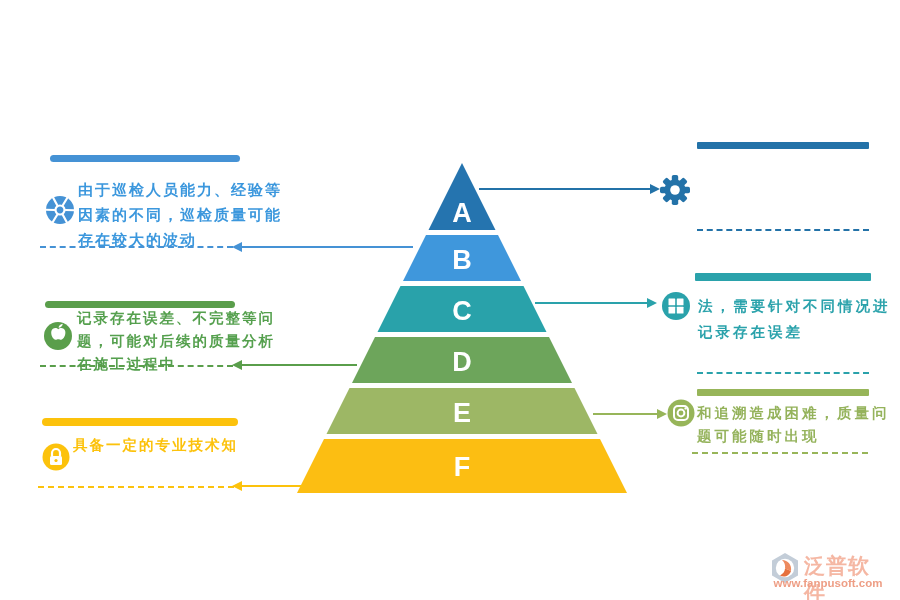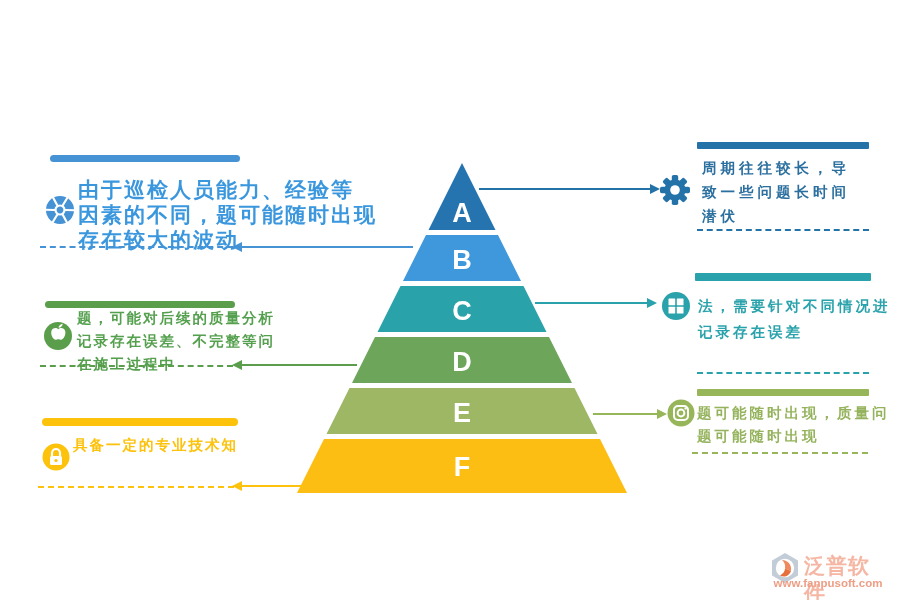--- a/index.html
+++ b/index.html
@@ -14,21 +14,21 @@
   .ah{position:absolute;width:0;height:0;border:5px solid transparent;}
   .ah-left{border-left-width:0;border-right-width:10px;}
   .ah-right{border-right-width:0;border-left-width:10px;}
   .icn{position:absolute;}
   .pyr-label{font-family:"Liberation Sans",sans-serif;font-weight:bold;fill:#ffffff;}
   .logo-name{position:absolute;font-family:"Liberation Serif","DejaVu Serif",serif;
              font-weight:700;font-size:21px;letter-spacing:1px;}
   .logo-url{position:absolute;font-size:11.5px;font-weight:700;text-align:center;
             font-family:Liberation Sans, sans-serif;}
   
-  .tb-l1{left:78px;top:177px;font-size:21px;line-height:25px;letter-spacing:2px;}
+  .tb-l1{left:78px;top:177px;font-size:15px;line-height:25px;letter-spacing:2px;}
   .tb-l2{left:77px;top:307px;font-size:14.5px;line-height:23px;letter-spacing:2px;}
   .tb-l3{left:73px;top:434px;font-size:14.5px;line-height:24px;letter-spacing:2px;}
   .tb-r1{left:702px;top:156px;font-size:14.5px;line-height:24px;letter-spacing:4px;}
   .tb-r2{left:698px;top:293px;font-size:14.5px;line-height:26px;letter-spacing:3px;}
   .tb-r3{left:697px;top:402px;font-size:14.5px;line-height:23px;letter-spacing:3px;}
 </style>
 </head>
 <body>
 
 <div class="canvas">
@@ -56,38 +56,38 @@
       <line x1="2.8" y1="-4.8" x2="7.5" y2="-12.5" transform="rotate(60)"></line>
       <line x1="2.8" y1="-4.8" x2="7.5" y2="-12.5" transform="rotate(120)"></line>
       <line x1="2.8" y1="-4.8" x2="7.5" y2="-12.5" transform="rotate(180)"></line>
       <line x1="2.8" y1="-4.8" x2="7.5" y2="-12.5" transform="rotate(240)"></line>
       <line x1="2.8" y1="-4.8" x2="7.5" y2="-12.5" transform="rotate(300)"></line>
     </g>
     <circle r="4.5" fill="none" stroke="#ffffff" stroke-width="2.2"></circle>
   </svg>
   <div class="tb tb-l1" style="color: rgb(59, 151, 221);">
     <div class="ln">由于巡检人员能力、经验等</div>
-    <div class="ln">因素的不同，题可能随时出现</div>
+    <div class="ln">因素的不同，巡检质量可能</div>
     <div class="ln">存在较大的波动</div>
   </div>
   <div class="dash" style="left: 40px; top: 246px; width: 193px; border-top-color: rgb(69, 146, 213);"></div>
   <div class="conn" style="left: 241px; top: 246px; width: 172px; background-color: rgb(69, 146, 213);"></div>
   <div class="ah ah-left" style="left: 232px; top: 242px; border-right-color: rgb(69, 146, 213);"></div>
 
   <div class="bar" style="left: 45px; top: 301px; width: 190px; background-color: rgb(90, 158, 75);"></div>
   <svg class="icn" style="left:43px;top:321px" width="30" height="30" viewBox="-15 -15 30 30">
     <circle r="14" fill="#5a9e4b"></circle>
     <path fill="#ffffff" d="M0.5,-8.2 C0.8,-10.5 2.6,-12 4.8,-12.2 C4.6,-10 2.8,-8.2 0.5,-8.2 Z"></path>
     <path fill="#ffffff" d="M0.3,-6.8 C2.2,-9 6.4,-8.3 7.2,-4.9 C8.1,-1.2 5.5,3.8 3,3.8
       C2,3.8 1.5,3.2 0.3,3.2 C-0.9,3.2 -1.4,3.8 -2.4,3.8 C-4.9,3.8 -7.5,-1.2 -6.6,-4.9
       C-5.8,-8.3 -1.6,-9 0.3,-6.8 Z"></path>
   </svg>
   <div class="tb tb-l2" style="color: rgb(85, 160, 78);">
+    <div class="ln">记录存在误差、不完整等问</div>
     <div class="ln">题，可能对后续的质量分析</div>
-    <div class="ln">记录存在误差、不完整等问</div>
     <div class="ln">在施工过程中</div>
   </div>
   <div class="dash" style="left: 40px; top: 365px; width: 193px; border-top-color: rgb(90, 158, 75);"></div>
   <div class="conn" style="left: 241px; top: 364px; width: 116px; background-color: rgb(90, 158, 75);"></div>
   <div class="ah ah-left" style="left: 232px; top: 360px; border-right-color: rgb(90, 158, 75);"></div>
 
   <div class="bar" style="left: 42px; top: 418px; width: 196px; height: 8px; background-color: rgb(252, 194, 12);"></div>
   <svg class="icn" style="left:42px;top:443px" width="28" height="28" viewBox="-14 -14 28 28">
     <circle r="13.5" fill="#fcc20c"></circle>
     <path d="M-4,-1 v-3 a4,4 0 0 1 8,0 v3" stroke="#ffffff" stroke-width="2.2" fill="none"></path>
@@ -111,25 +111,20 @@
       <rect x="-3.2" y="-15" width="6.4" height="7" rx="1.8" transform="rotate(90)"></rect>
       <rect x="-3.2" y="-15" width="6.4" height="7" rx="1.8" transform="rotate(135)"></rect>
       <rect x="-3.2" y="-15" width="6.4" height="7" rx="1.8" transform="rotate(180)"></rect>
       <rect x="-3.2" y="-15" width="6.4" height="7" rx="1.8" transform="rotate(225)"></rect>
       <rect x="-3.2" y="-15" width="6.4" height="7" rx="1.8" transform="rotate(270)"></rect>
       <rect x="-3.2" y="-15" width="6.4" height="7" rx="1.8" transform="rotate(315)"></rect>
       <circle r="10.5"></circle>
     </g>
     <circle r="4.8" fill="#ffffff"></circle>
   </svg>
-  <div class="tb tb-r1" style="color: rgb(43, 111, 159);">
-    <div class="ln">周期往往较长，导</div>
-    <div class="ln">致一些问题长时间</div>
-    <div class="ln">潜伏</div>
-  </div>
   <div class="dash" style="left: 697px; top: 229px; width: 172px; border-top-color: rgb(35, 114, 168);"></div>
 
   <div class="bar" style="left: 695px; top: 273px; width: 176px; height: 8px; border-radius: 1px; background-color: rgb(42, 162, 171);"></div>
   <div class="conn" style="left: 535px; top: 302px; width: 112px; background-color: rgb(42, 162, 171);"></div>
   <div class="ah ah-right" style="left: 647px; top: 298px; border-left-color: rgb(42, 162, 171);"></div>
   <svg class="icn" style="left:662px;top:292px" width="28" height="28" viewBox="-14 -14 28 28">
     <circle r="14" fill="#2aa2ab"></circle>
     <g fill="#ffffff">
       <rect x="-7.5" y="-7.5" width="6.7" height="6.7" rx="0.5"></rect>
       <rect x="0.8" y="-7.5" width="6.7" height="6.7" rx="0.5"></rect>
@@ -146,21 +141,21 @@
   <div class="bar" style="left: 697px; top: 389px; width: 172px; border-radius: 1px; background-color: rgb(151, 181, 89);"></div>
   <div class="conn" style="left: 593px; top: 413px; width: 64px; background-color: rgb(151, 181, 89);"></div>
   <div class="ah ah-right" style="left: 657px; top: 409px; border-left-color: rgb(151, 181, 89);"></div>
   <svg class="icn" style="left:667px;top:399px" width="28" height="28" viewBox="-14 -14 28 28">
     <circle r="13.5" fill="#97b559"></circle>
     <rect x="-7" y="-7" width="14" height="14" rx="4" fill="none" stroke="#ffffff" stroke-width="2"></rect>
     <circle r="3.4" fill="none" stroke="#ffffff" stroke-width="2"></circle>
     <circle cx="4.6" cy="-4.6" r="1.2" fill="#ffffff"></circle>
   </svg>
   <div class="tb tb-r3" style="color: rgb(149, 179, 92);">
-    <div class="ln">题可能随时出现，质量问</div>
+    <div class="ln">和追溯造成困难，质量问</div>
     <div class="ln">题可能随时出现</div>
   </div>
   <div class="dash" style="left: 692px; top: 452px; width: 176px; border-top-color: rgb(151, 181, 89);"></div>
 
   <div class="abs" style="left:766px;top:548px;width:124px;height:46px">
     <svg class="icn" style="left:2px;top:3px" width="34" height="34" viewBox="0 0 34 34">
       <polygon points="17,2 30,9.5 30,24.5 17,32 4,24.5 4,9.5" fill="#c3cdd8"></polygon>
       <circle cx="17" cy="17" r="9.2" fill="#ffffff"></circle>
       <path d="M14,9 C20,9 24,14 23,20 L17,17.5 C17.5,14 16.5,11 14,9 Z" fill="#ed8a5f"></path>
       <path d="M17,17.5 L23,20 C21.5,25 16,27 12,24.5 C15,22.5 17,20.5 17,17.5 Z" fill="#e6703d"></path>

